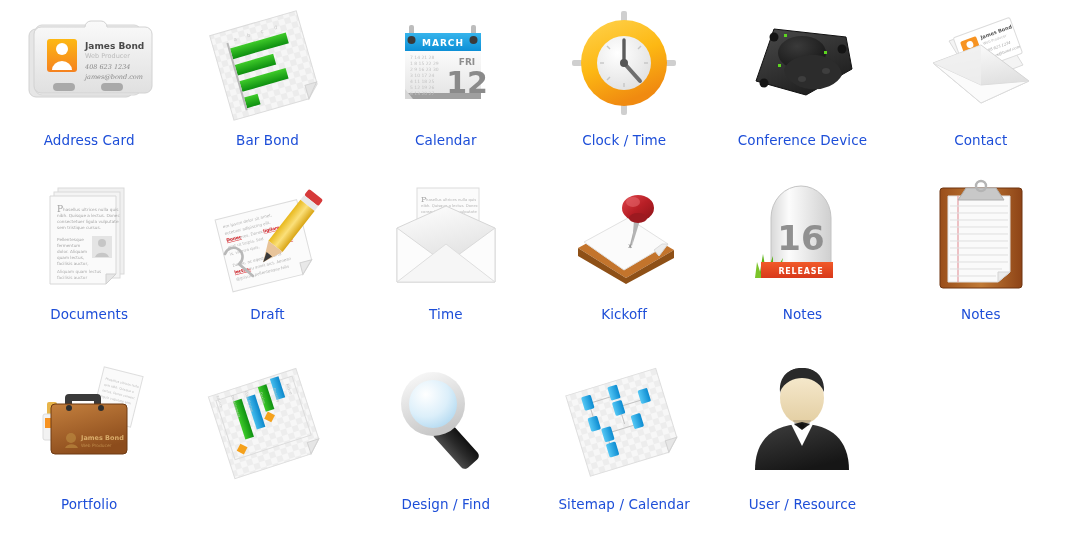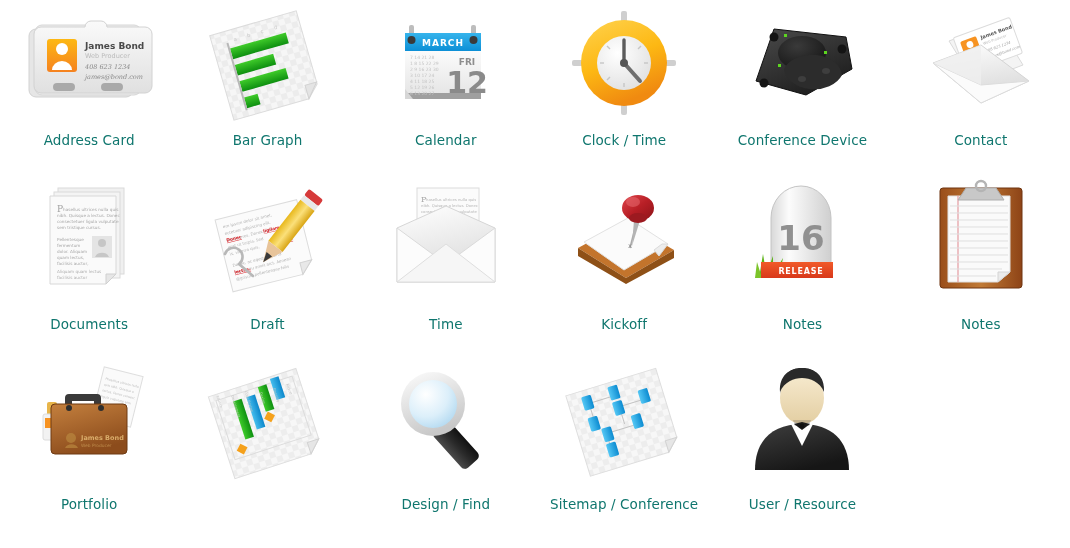--- a/index.html
+++ b/index.html
@@ -21,26 +21,26 @@
   }
   .icon-box{
     width:130px;height:118px;
     position:relative;
     display:flex;align-items:center;justify-content:center;
     margin-top:4px;
   }
   .r2 .icon-box{margin-top:6px;}
   .r3 .icon-box{margin-top:8px;}
   .label{
-    font-size:13.5px;color:#0f766e;letter-spacing:.1px;
+    font-size:13.5px;color:#1d4ed8;letter-spacing:.1px;
     text-align:center;white-space:nowrap;
     font-family:"DejaVu Sans","Liberation Sans",sans-serif;
   }
   .r1 .label{margin-top:10px;}
-  .r2 .label{margin-top:20px;text-align:right;}
+  .r2 .label{margin-top:10px;text-align:right;}
   .r3 .label{margin-top:16px;}
   svg{display:block;overflow:visible;}
 </style>
 </head>
 <body>
 
 <div class="sheet">
   <div class="grid">
 
     <div class="cell r1">
@@ -97,21 +97,21 @@
                 <text x="78" y="26">d</text>
             </g>
             <rect x="30" y="32" width="58" height="11" fill="url(#bg-green)"></rect>
             <rect x="30" y="49" width="40" height="11" fill="url(#bg-green)"></rect>
             <rect x="30" y="66" width="48" height="11" fill="url(#bg-green)"></rect>
             <rect x="30" y="83" width="14" height="11" fill="url(#bg-green)"></rect>
             <rect x="28" y="26" width="2" height="70" fill="#B8B8B8"></rect>
           </g>
         </svg>
       </div>
-      <div class="label">Bar Graph</div>
+      <div class="label">Bar Bond</div>
     </div>
 
     <div class="cell r1">
       <div class="icon-box">
         <svg width="118" height="112" viewBox="0 0 118 112">
           <defs>
             <linearGradient id="cal-blue" x1="0" y1="0" x2="0" y2="1">
               <stop offset="0" stop-color="#36B4EC"></stop>
                 <stop offset="1" stop-color="#0C8FD6"></stop>
             </linearGradient>
@@ -566,21 +566,21 @@
             <rect x="84" y="34" width="10" height="14" rx="1.5" fill="url(#sm-n)"></rect>
             <rect x="28" y="46" width="10" height="14" rx="1.5" fill="url(#sm-n)"></rect>
             <rect x="56" y="38" width="10" height="14" rx="1.5" fill="url(#sm-n)"></rect>
             <rect x="38" y="60" width="10" height="14" rx="1.5" fill="url(#sm-n)"></rect>
             <rect x="70" y="56" width="10" height="14" rx="1.5" fill="url(#sm-n)"></rect>
             <rect x="38" y="76" width="10" height="14" rx="1.5" fill="url(#sm-n)"></rect>
             <rect x="66" y="76" width="10" height="14" rx="1.5" fill="url(#sm-n)" opacity="0"></rect>
           </g>
         </svg>
       </div>
-      <div class="label">Sitemap / Conference</div>
+      <div class="label">Sitemap / Calendar</div>
     </div>
 
 
     <div class="cell r3">
       <div class="icon-box">
         <svg width="110" height="118" viewBox="0 0 110 118">
           <defs>
             <linearGradient id="ur-s" x1="0" y1="0" x2="0.5" y2="1">
               <stop offset="0" stop-color="#3E3E3E"></stop>
                 <stop offset="1" stop-color="#161616"></stop>

